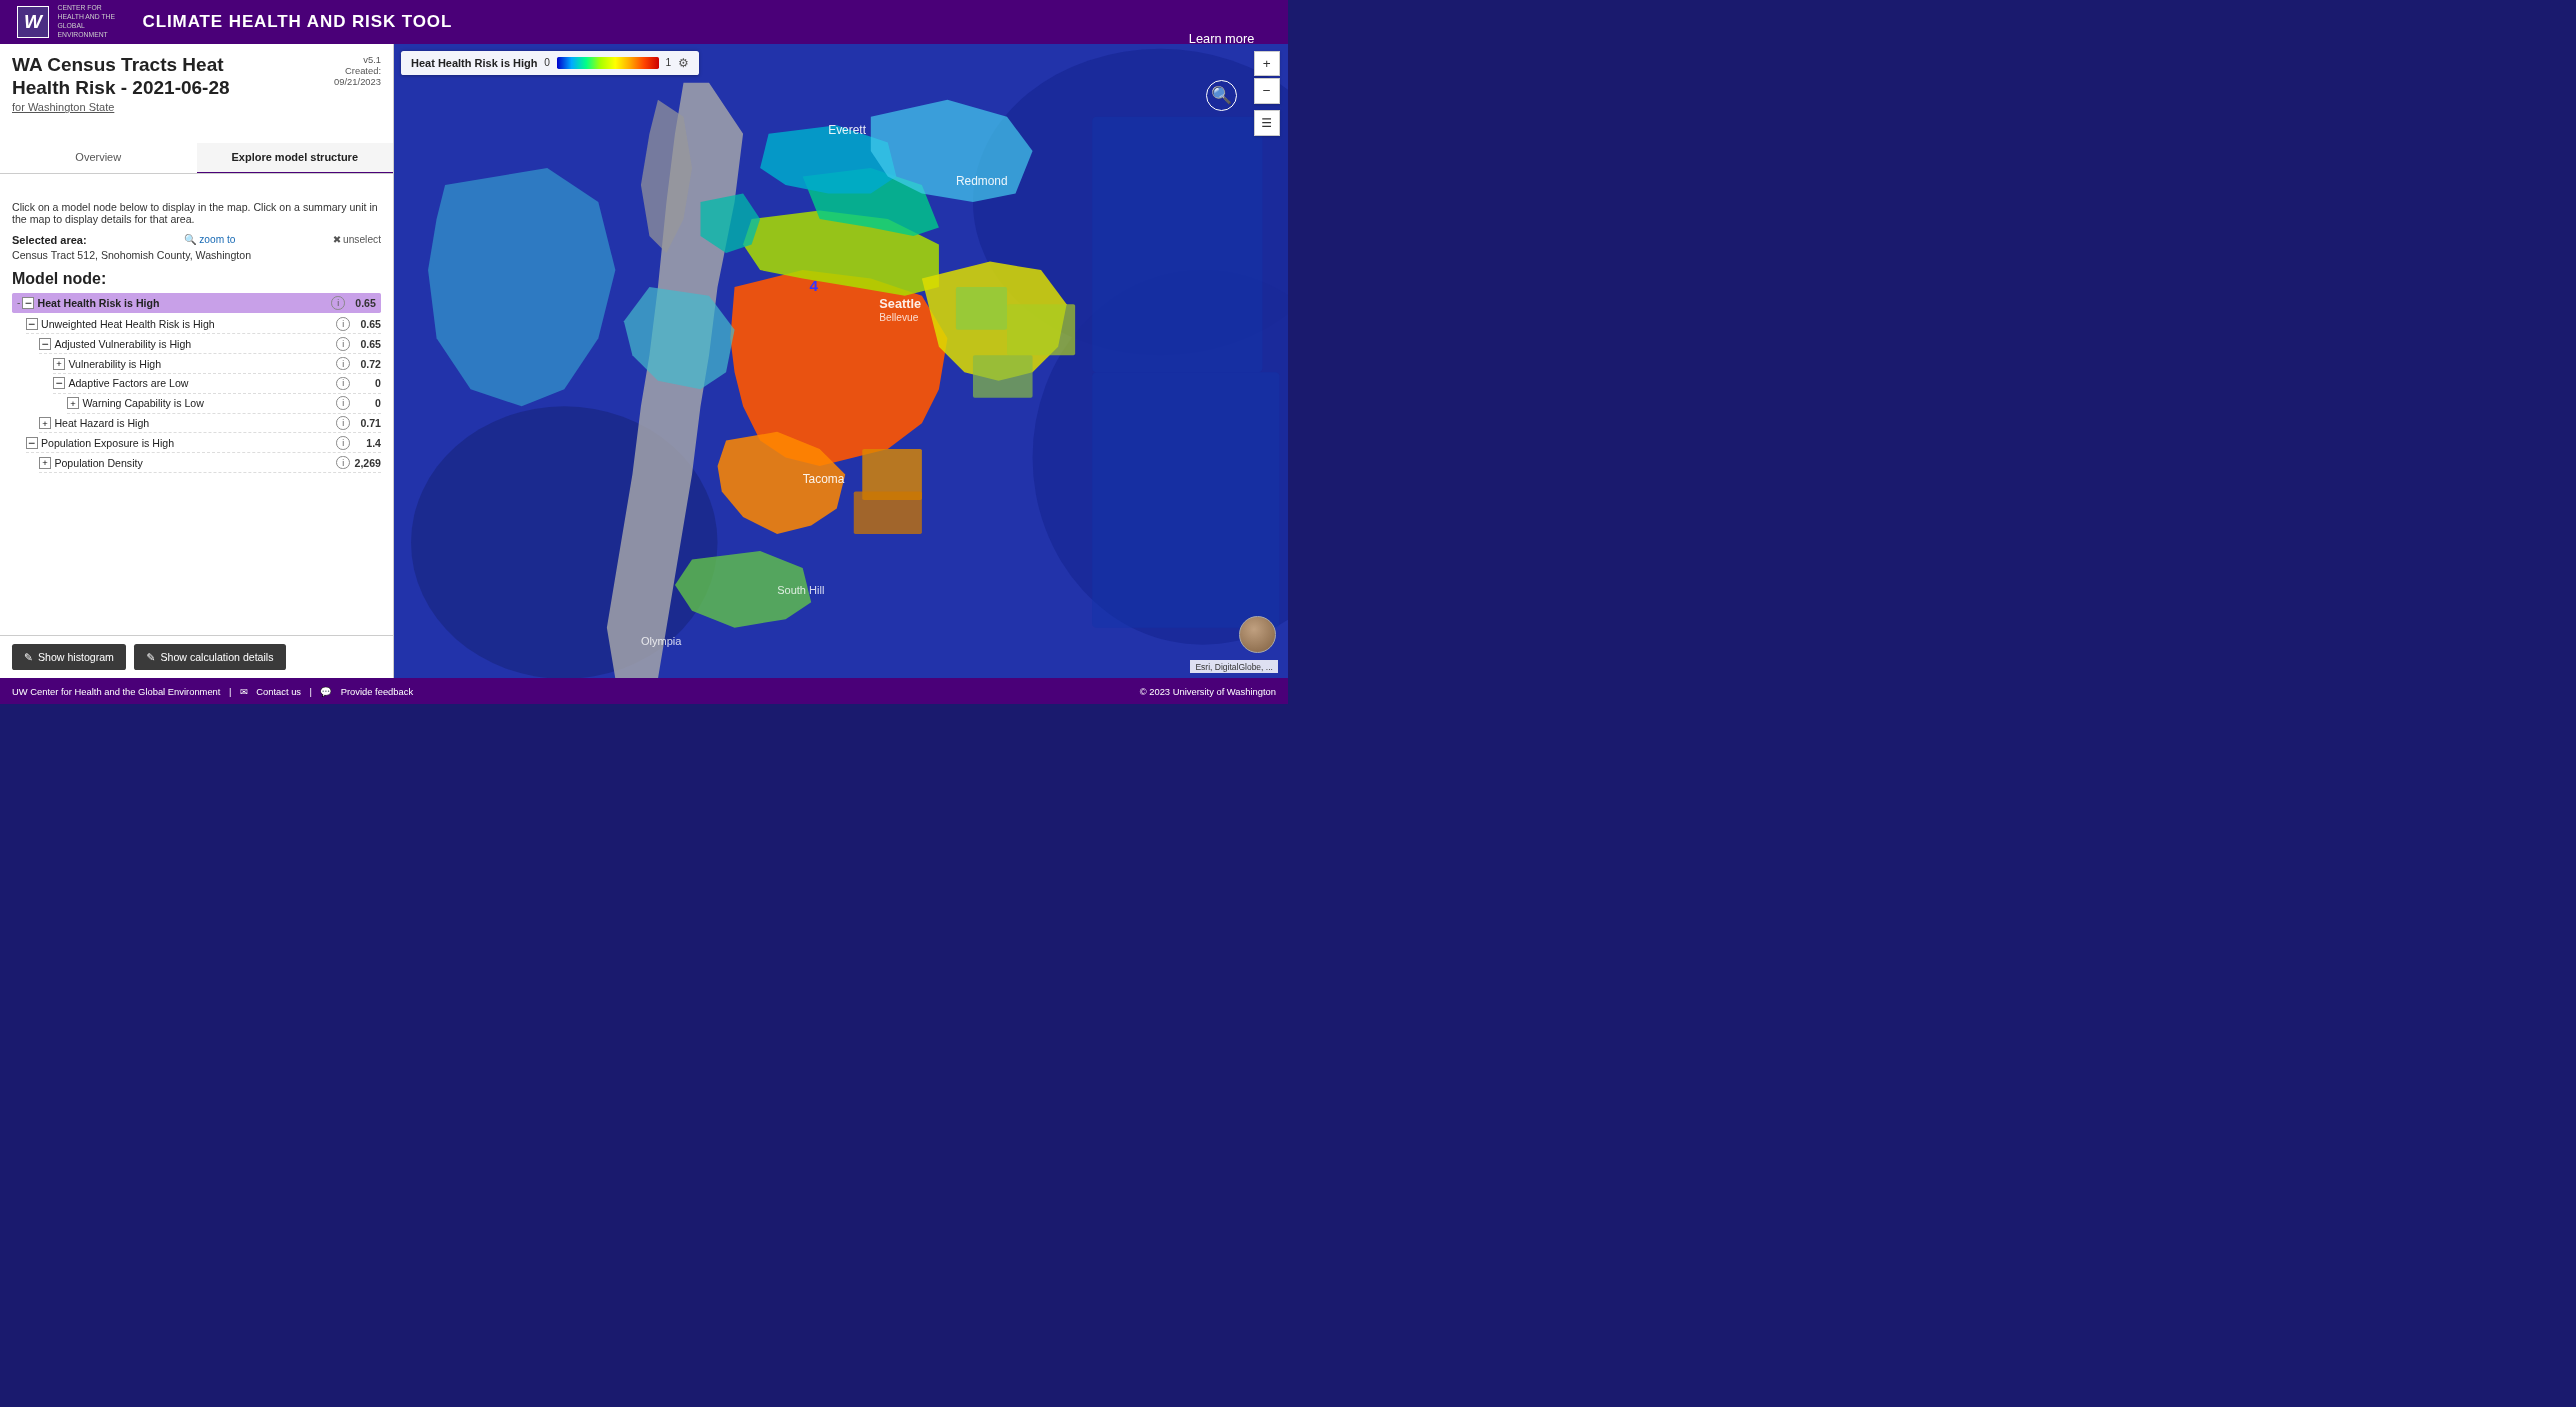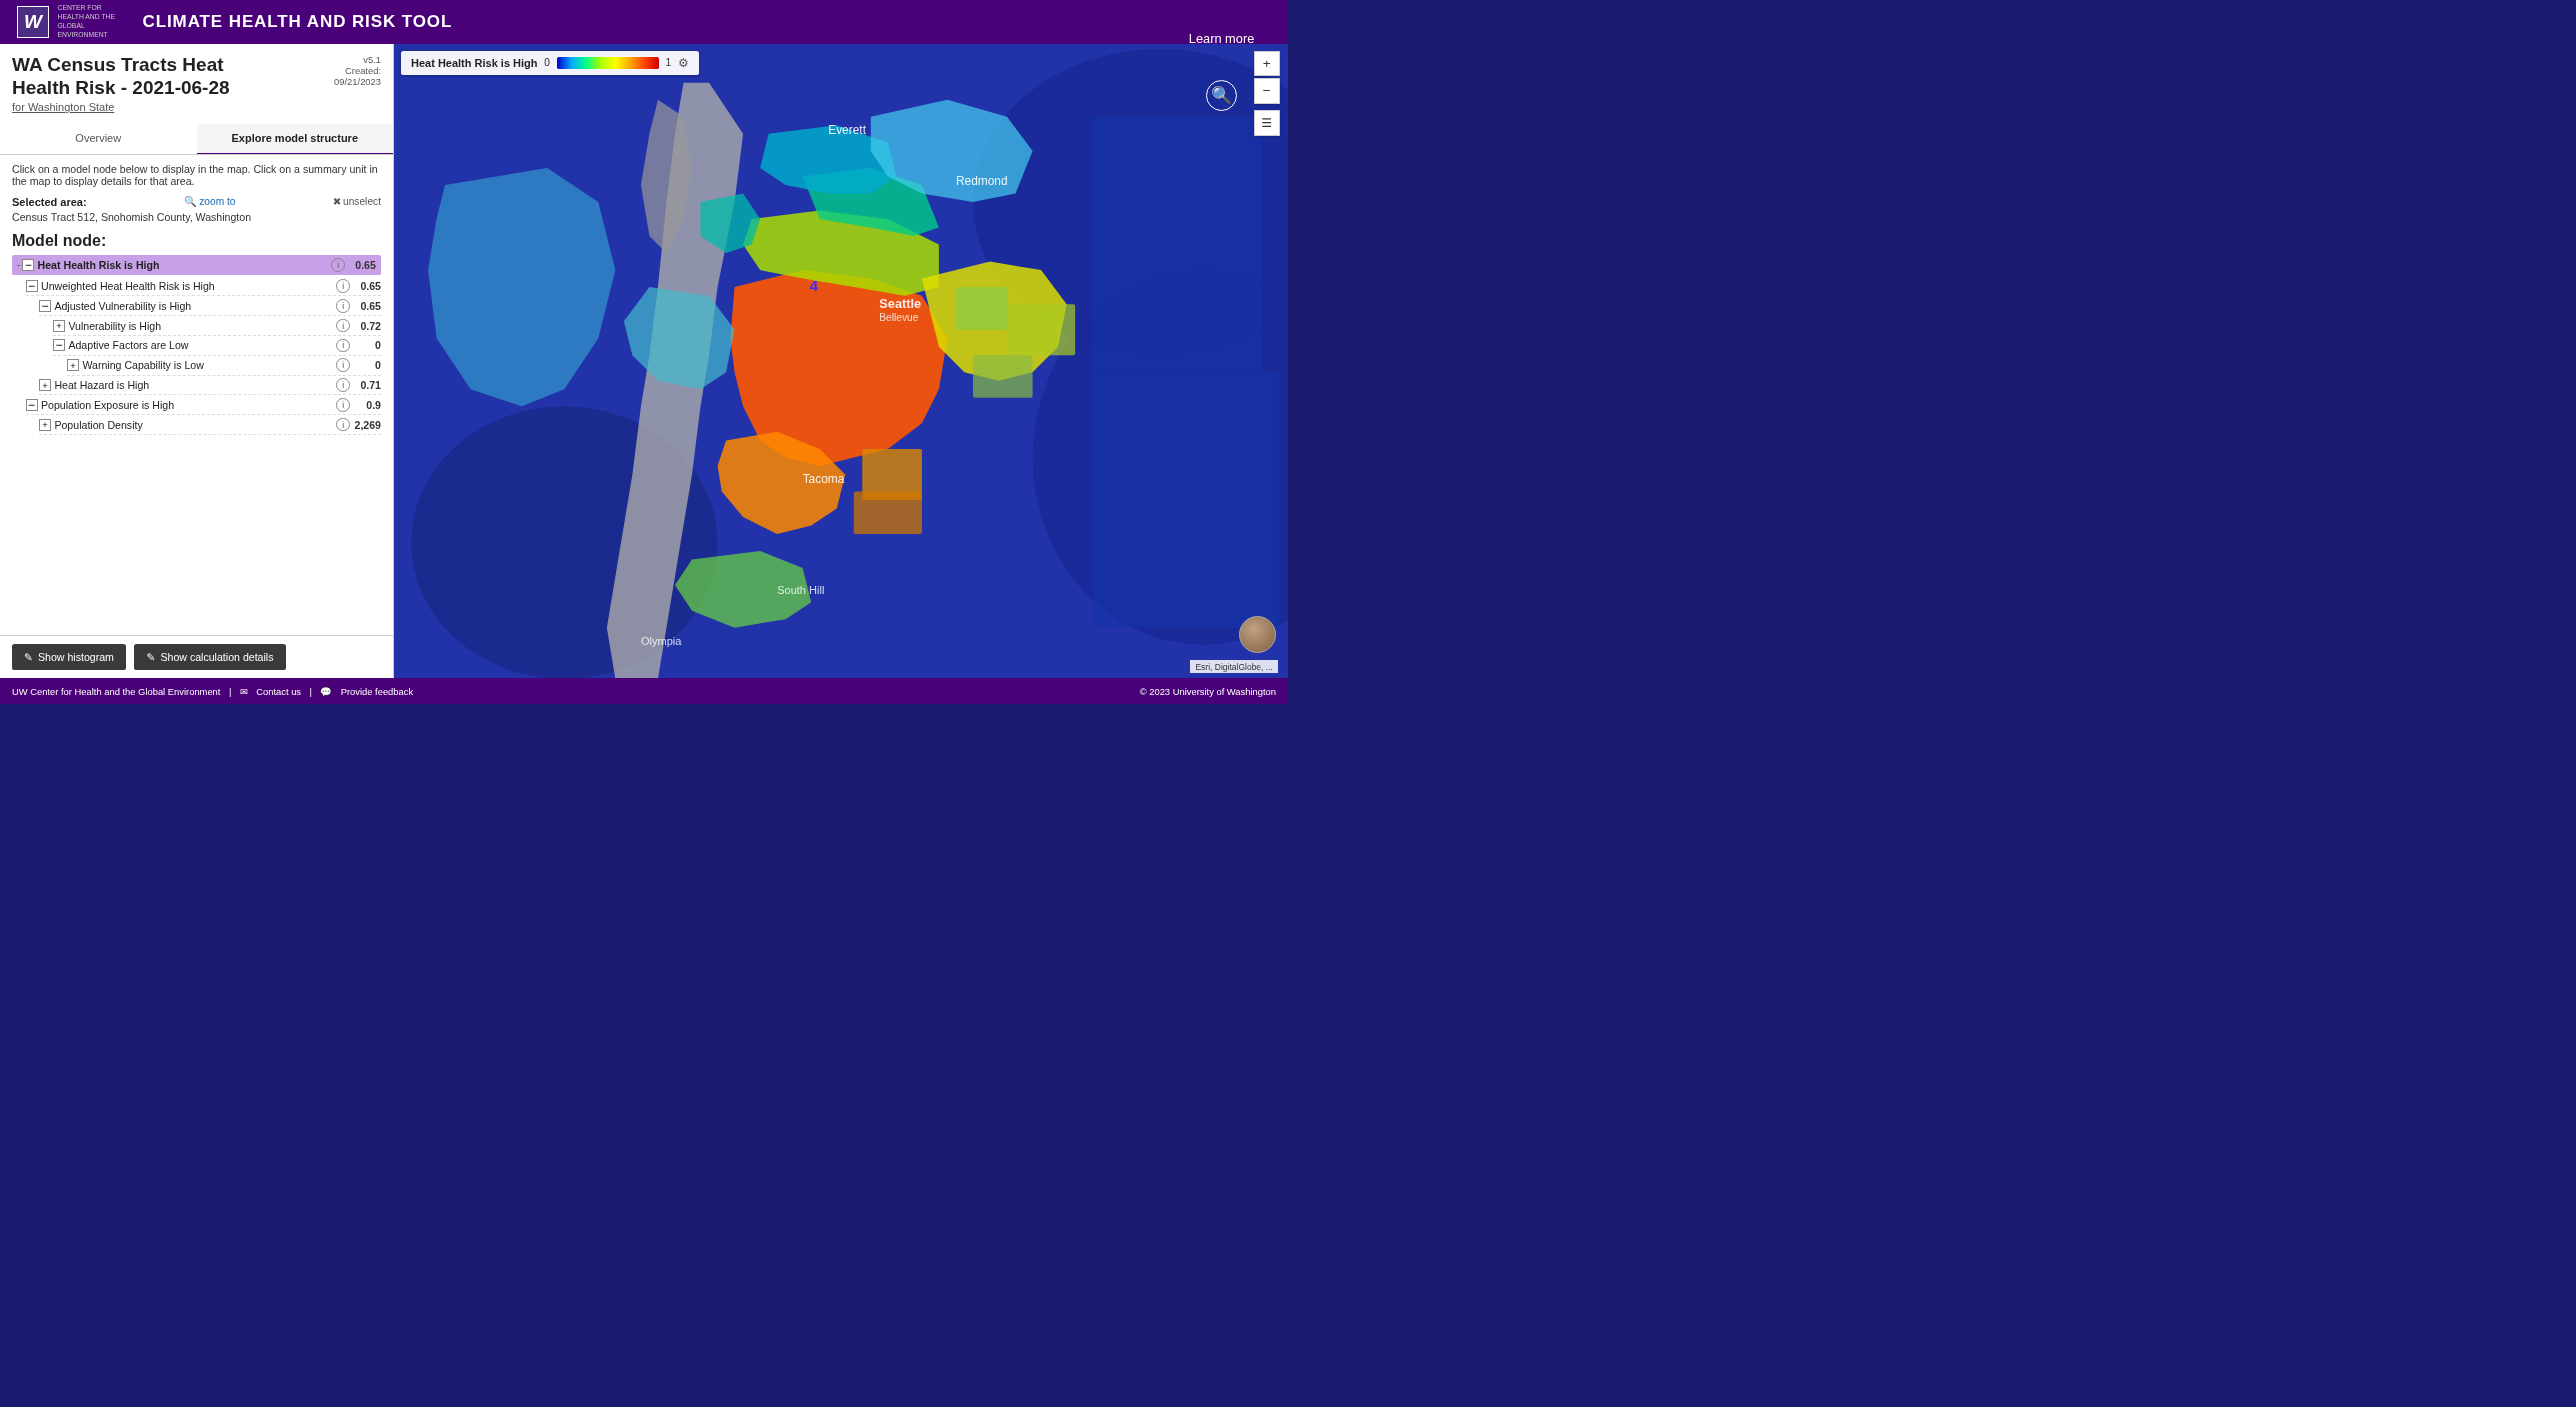--- a/index.html
+++ b/index.html
@@ -85,20 +85,21 @@
 
     
     #sidebar {
       width: 394px;
       min-width: 394px;
       background: white;
       display: flex;
       flex-direction: column;
       overflow: hidden;
       border-right: 0.9px solid #ccc;
+      gap: 19px;
     }
     #sidebar-header {
       padding: 10.2px 12px 3.4px 12px;
     }
     #sidebar-title {
       font-size: 19px;
       font-weight: bold;
       color: #222;
       line-height: 1.2;
     }
@@ -490,21 +491,21 @@
           <span class="tree-expand">+</span>
           <span class="tree-node-label">Heat Hazard is High</span>
           <span class="info-icon">i</span>
           <span class="tree-node-value">0.71</span>
         </div>
 
         <div class="tree-node tree-indent-1">
           <span class="tree-expand minus">−</span>
           <span class="tree-node-label">Population Exposure is High</span>
           <span class="info-icon">i</span>
-          <span class="tree-node-value">0.9</span>
+          <span class="tree-node-value">1.4</span>
         </div>
 
         <div class="tree-node tree-indent-2">
           <span class="tree-expand">+</span>
           <span class="tree-node-label">Population Density</span>
           <span class="info-icon">i</span>
           <span class="tree-node-value">2,269</span>
         </div>
 
       </div>

